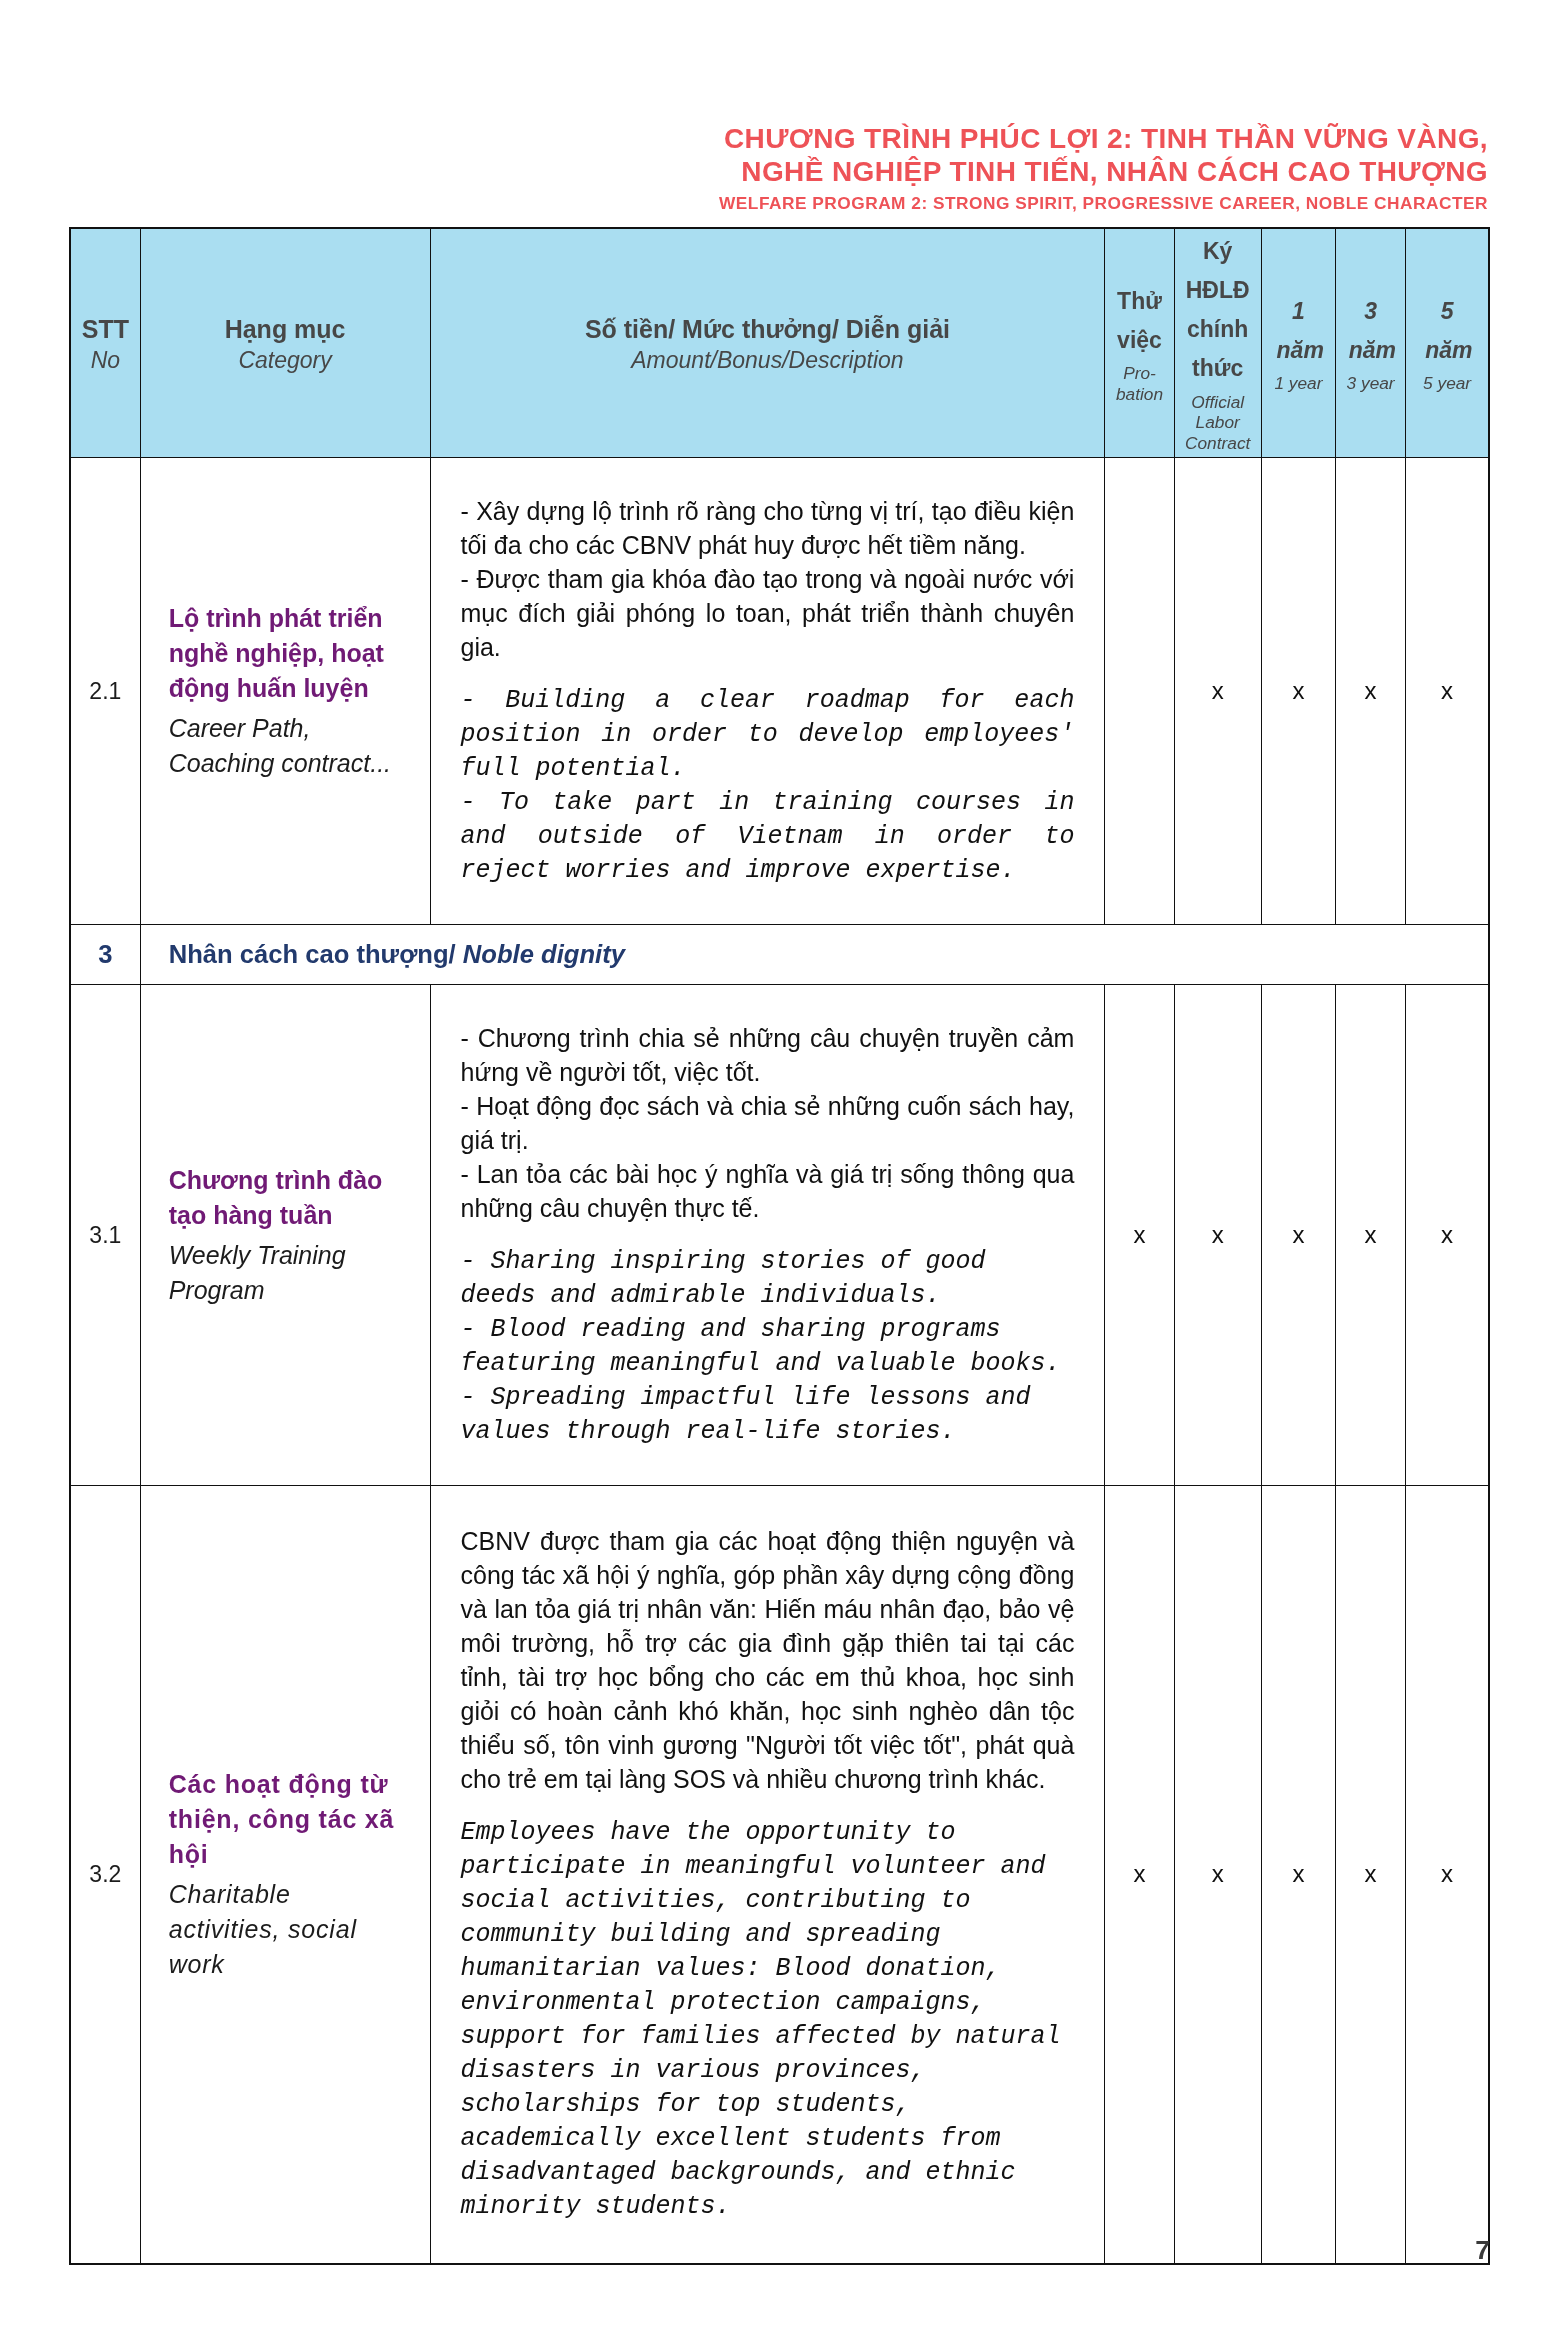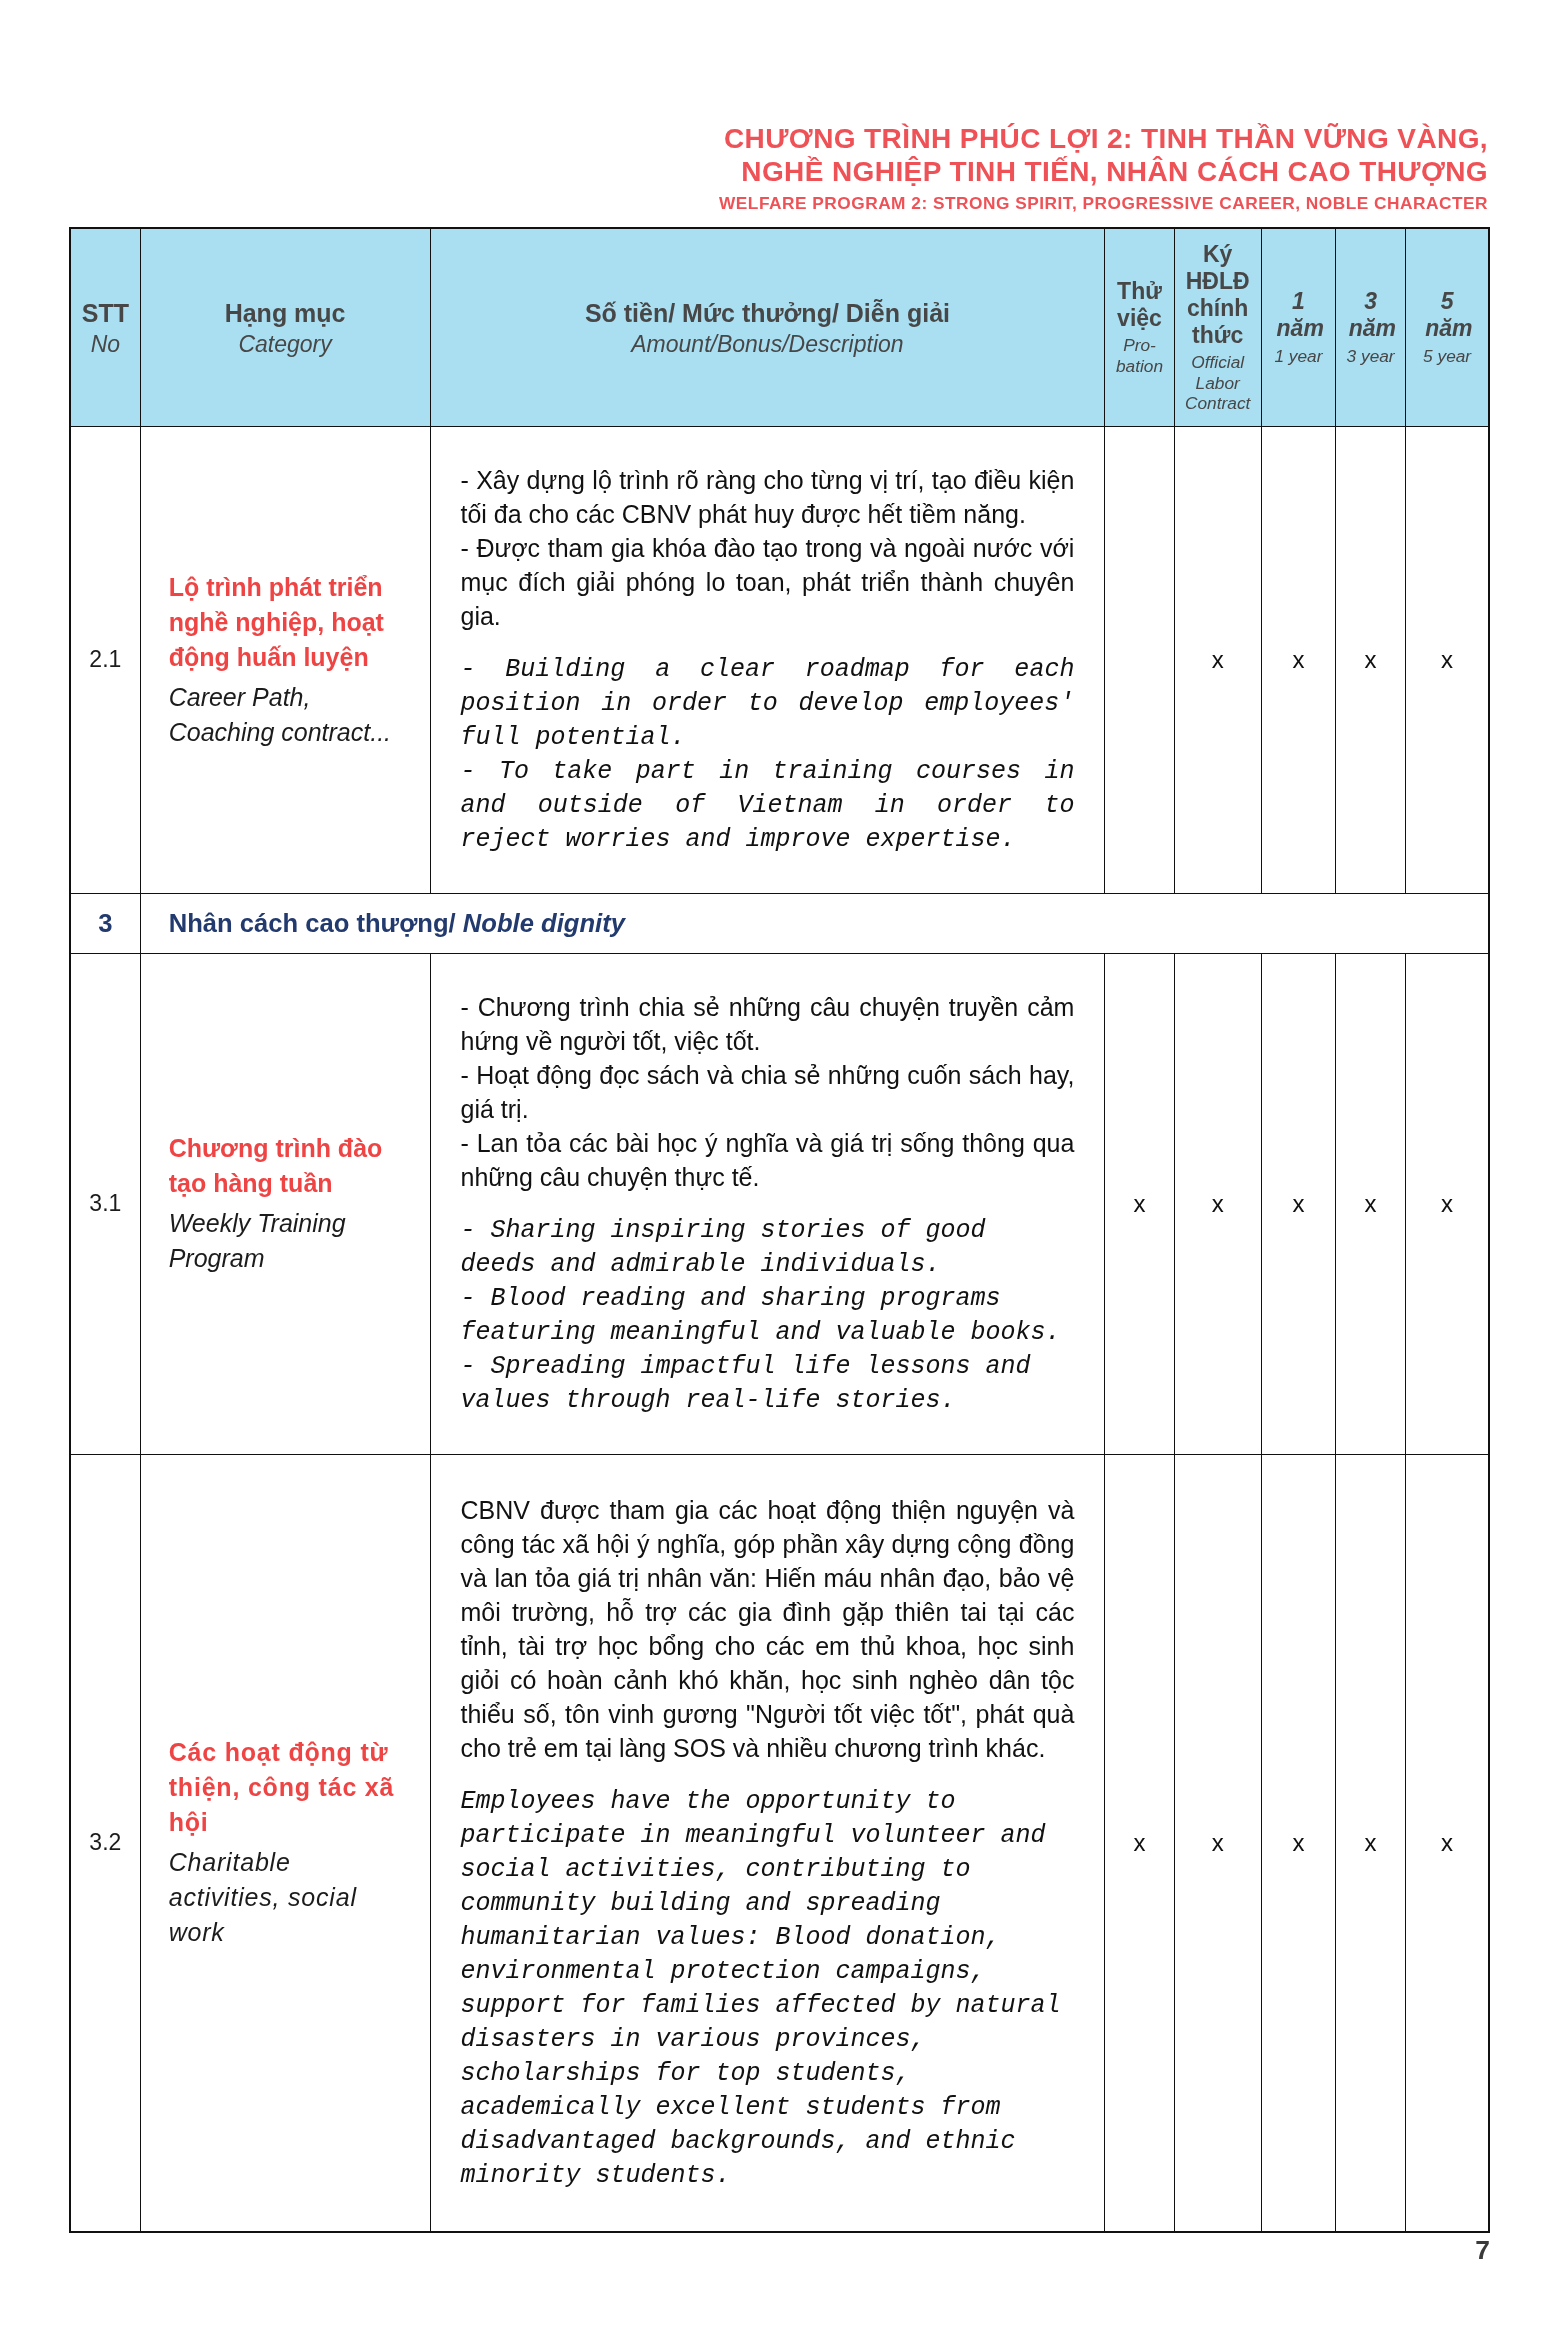--- a/index.html
+++ b/index.html
@@ -51,33 +51,33 @@
   thead th{
     background:#aadef1;
     color:#474747;
     vertical-align:middle;
     text-align:center;
     padding:3.3px;
     font-weight:normal;
   }
   .h-vi{font-size:25px;font-weight:bold;line-height:30px;}
   .h-en{font-size:23px;font-style:italic;line-height:23px;margin-top:5px;}
-  th.narrow .h-vi{font-size:23px;line-height:27px;}
+  th.narrow .h-vi{font-size:23px;line-height:39px;}
   th.narrow .h-en{font-size:17.3px;line-height:20.7px;margin-top:3.3px;}
   th.year .h-vi{max-width:1.9em;margin:0 auto;font-style:italic;}
 
   td{vertical-align:middle;}
   .c-no{
     text-align:center;
     font-size:23px;
     color:#1c1c1c;
     padding:0 8px;
   }
   .c-cat{padding:16.5px 28px;}
-  .cat-vi{font-size:25px;font-weight:bold;line-height:35px;color:#ef4444;}
+  .cat-vi{font-size:25px;font-weight:bold;line-height:35px;color:#701a75;}
   .cat-en{font-size:25px;font-style:italic;line-height:35px;margin-top:5px;color:#1c1c1c;}
   .cat-wide{letter-spacing:0.8px;}
 
   .c-desc{padding:21.5px 30px;}
   .c-desc p{margin:0;font-size:25px;line-height:34px;color:#111;}
   .desc-vi p{text-align:justify;}
   .desc-en{margin-top:20px;font-family:Liberation Mono, monospace;}
   .desc-en p{font-style:italic;}
   .desc-en.justify p{text-align:justify;}
 

